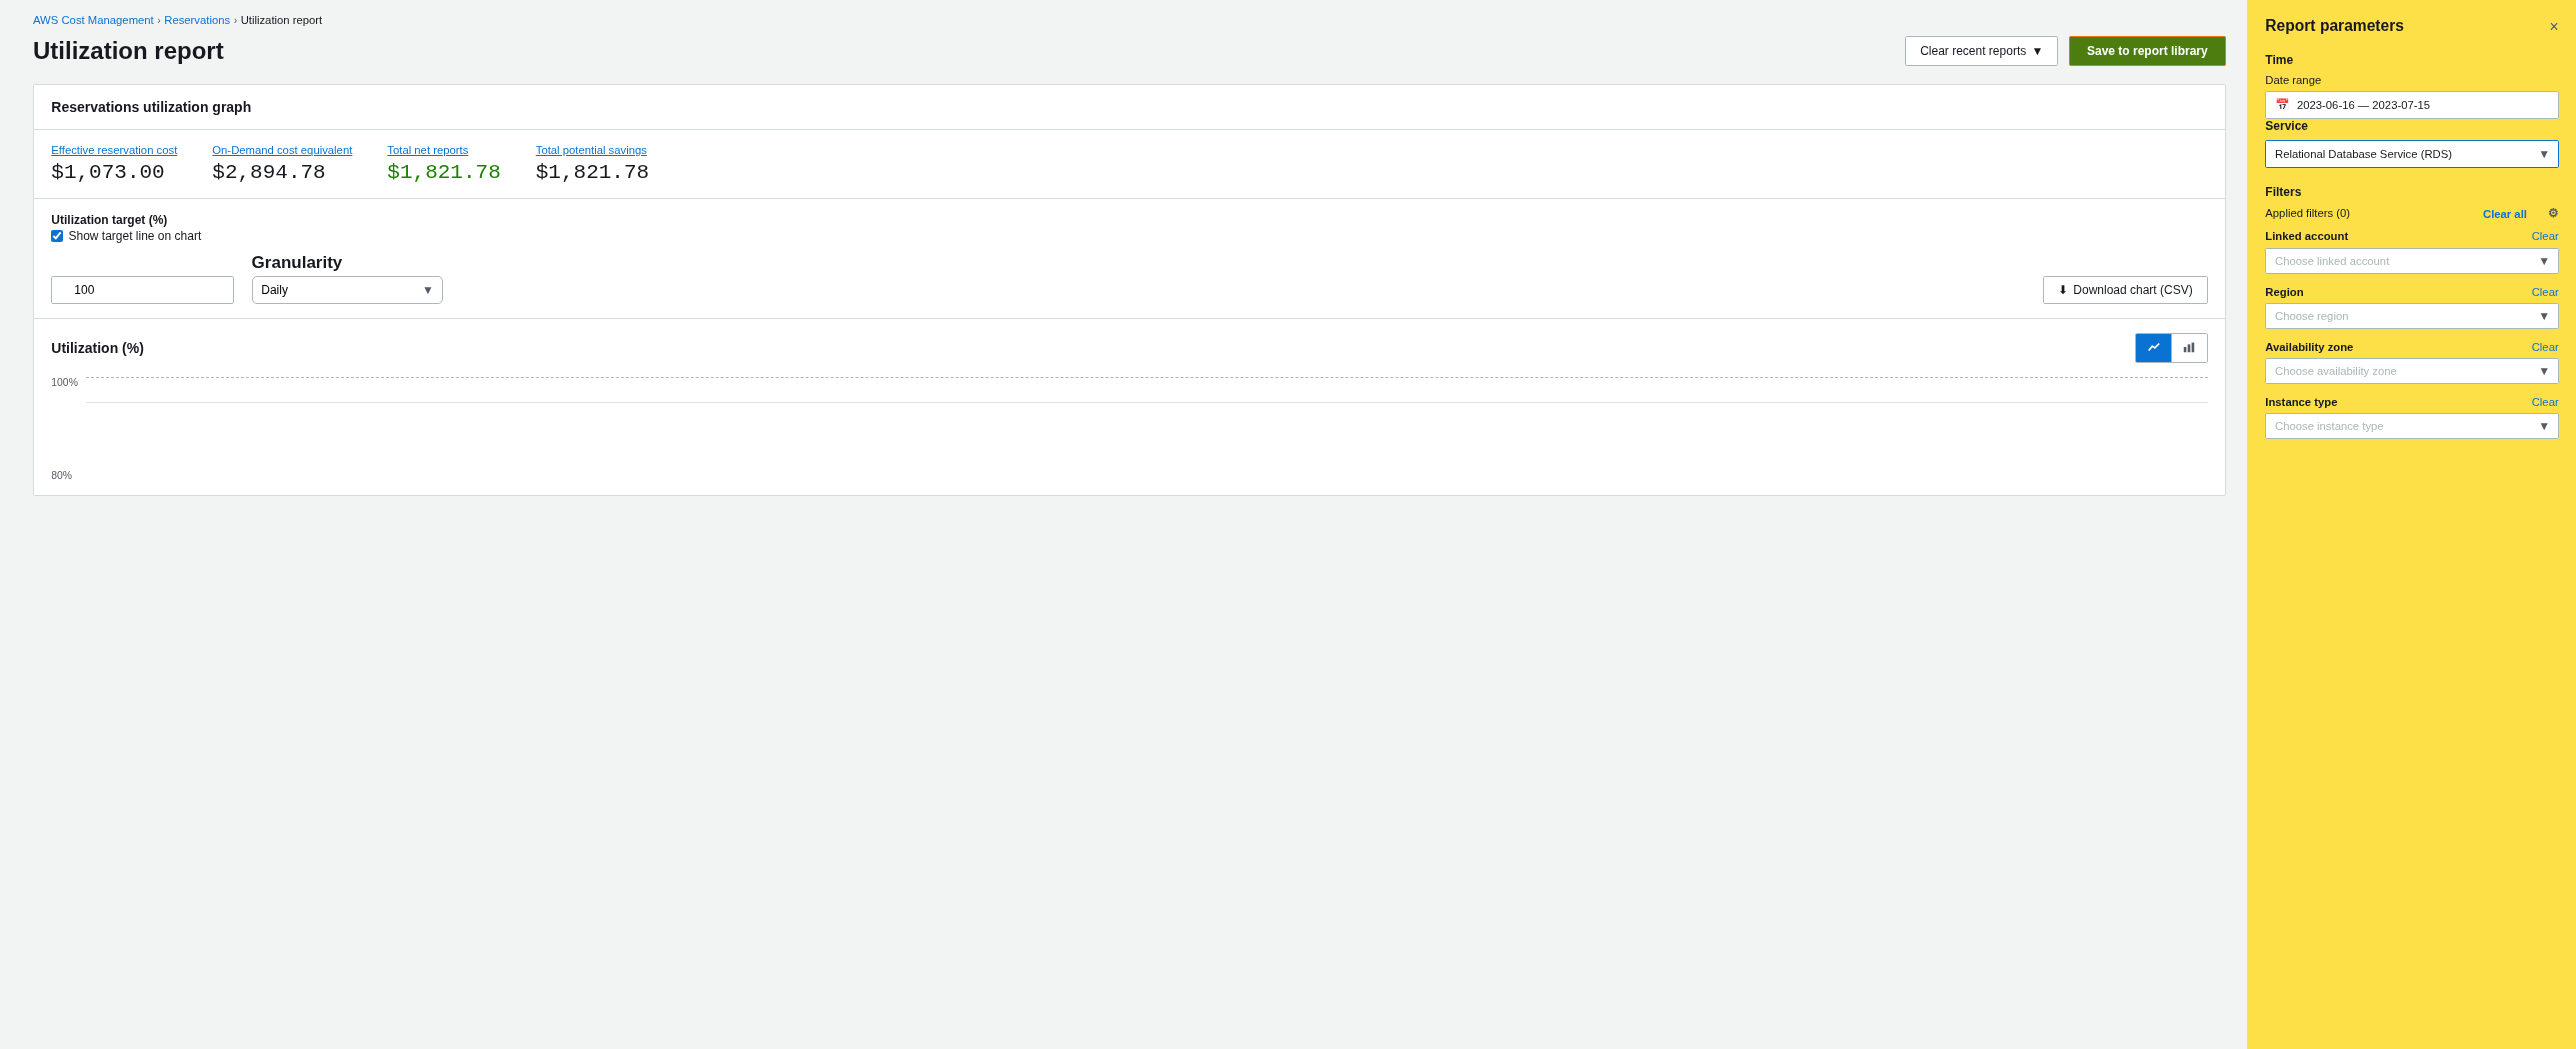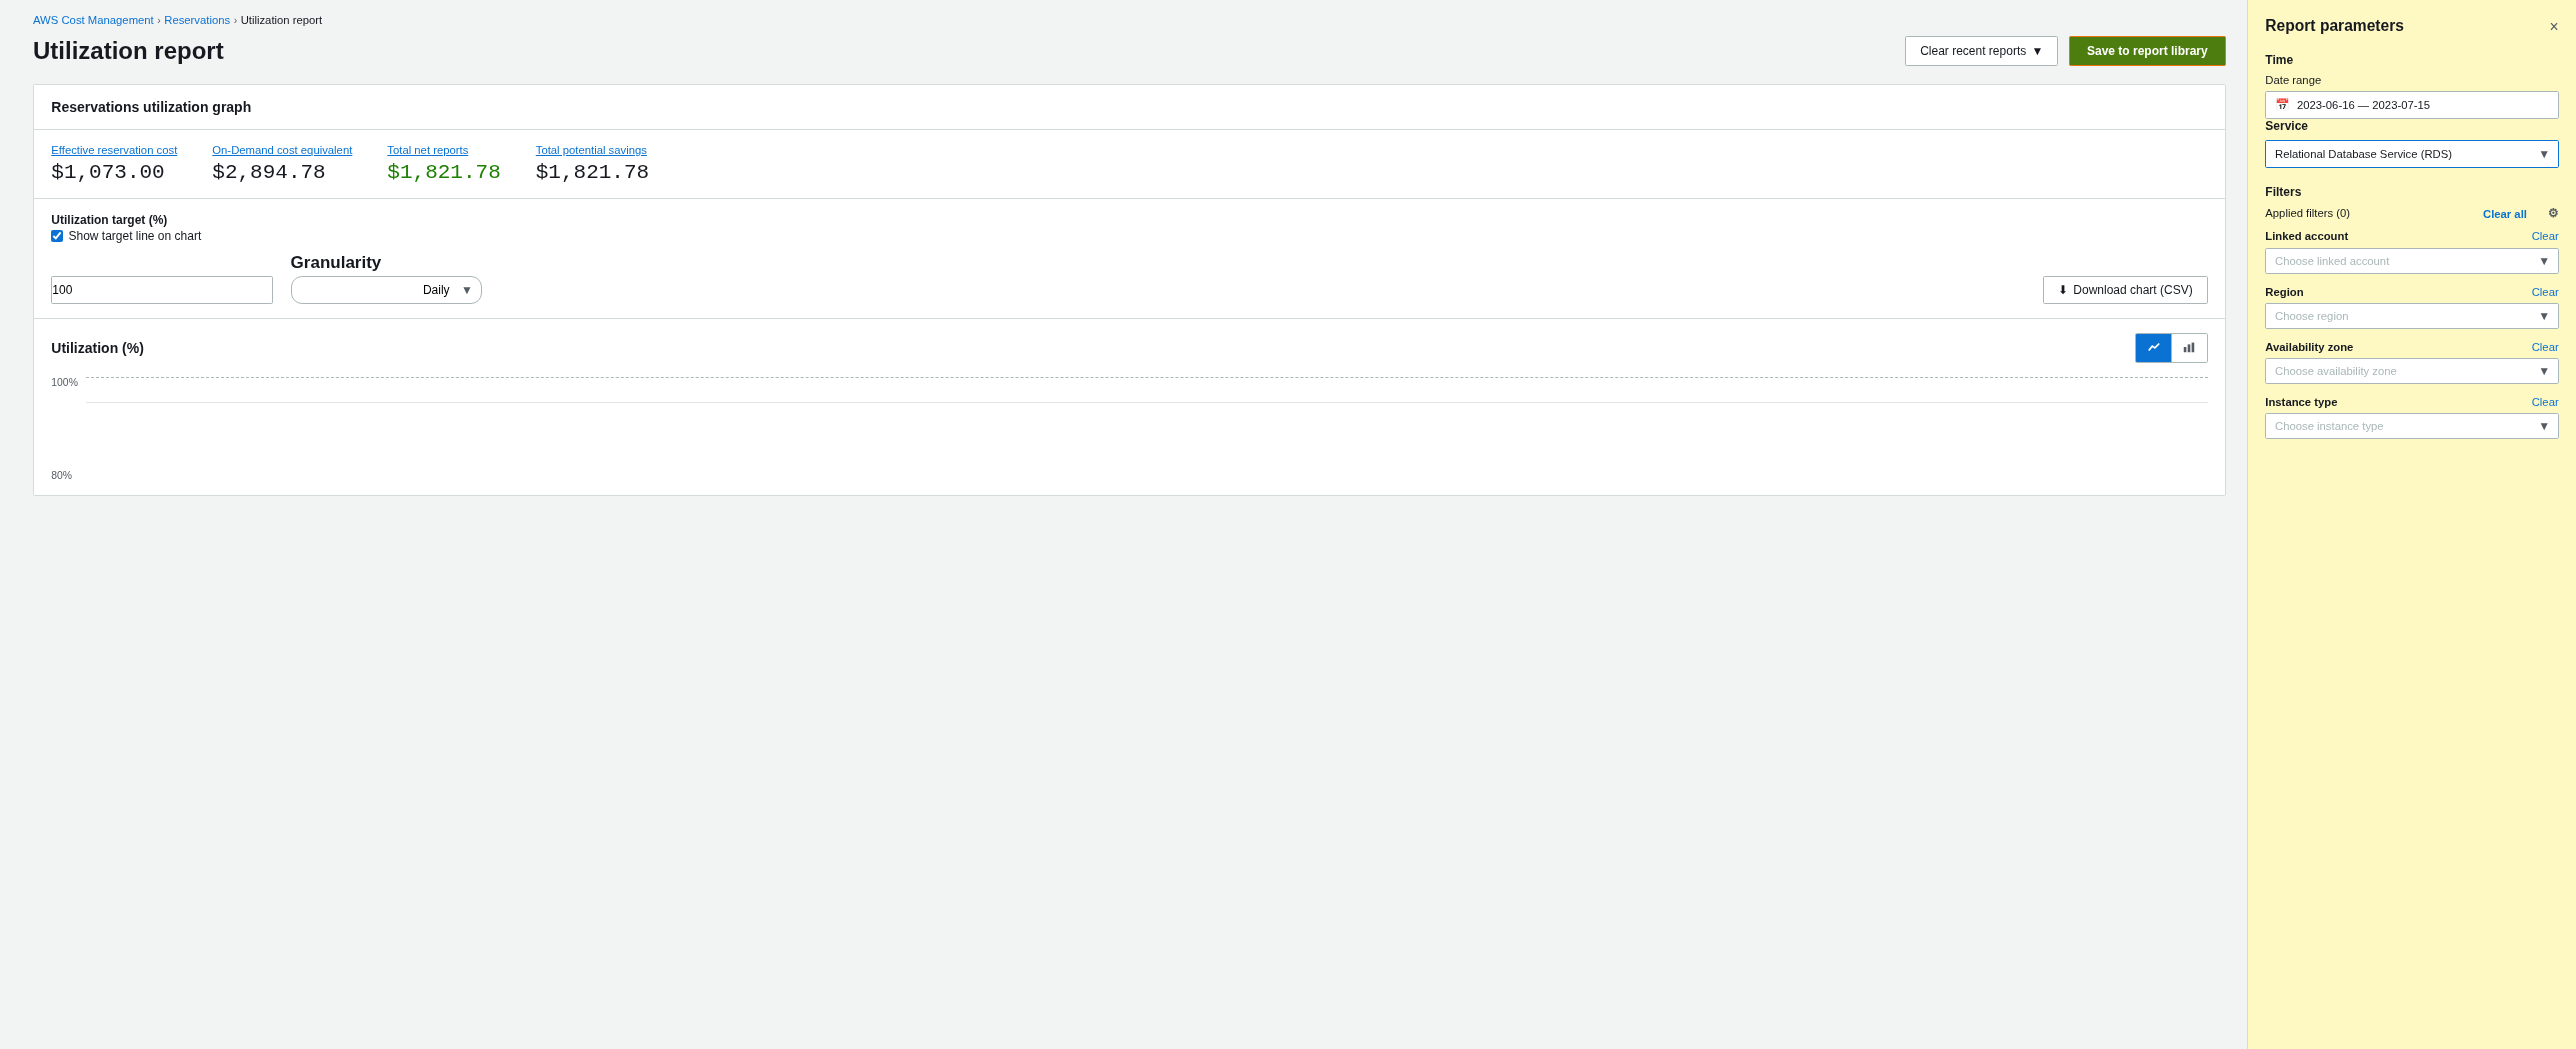--- a/index.html
+++ b/index.html
@@ -147,41 +147,40 @@
       gap: 3.5px;
     }
     .control-group label {
       font-size: 17px;
       font-weight: 600;
       color: #16191f;
     }
     .target-input {
       border: 0.9px solid #aab7b8;
       border-radius: 1.7px;
-      padding: 6px 0;
-      font-size: 12px;
-      width: 222px;
+      padding: 6px 22px;
+      font-size: 12px;
+      width: 183px;
       outline: none;
     }
     .select-wrapper {
       position: relative;
       display: inline-flex;
       align-items: center;
     }
     .granularity-select {
       border: 0.9px solid #aab7b8;
-      border-radius: 11px;
+      border-radius: 5px;
       padding: 6px 31px 6px 8.7px;
       font-size: 12px;
       width: 191px;
       appearance: none;
       background: #fff;
       cursor: pointer;
       outline: none;
-      text-align: right;
     }
     .select-arrow {
       position: absolute;
       right: 8.7px;
       pointer-events: none;
       color: #545b64;
     }
     .btn-download {
       display: flex;
       align-items: center;
@@ -262,21 +261,21 @@
       right: 0;
       border-top: 0.9px solid #e1e4e5;
     }
     .grid-line.dashed {
       border-top: 0.9px dashed #aab7b8;
     }
     
     .right-panel {
       width: 329px;
       min-width: 329px;
-      background: #fef9c3;
+      background: #fde047;
       border-left: 0.9px solid #d5dbdb;
       padding: 17.3px;
       overflow-y: auto;
     }
     .panel-header {
       display: flex;
       align-items: center;
       justify-content: space-between;
       margin-bottom: 17.3px;
     }

